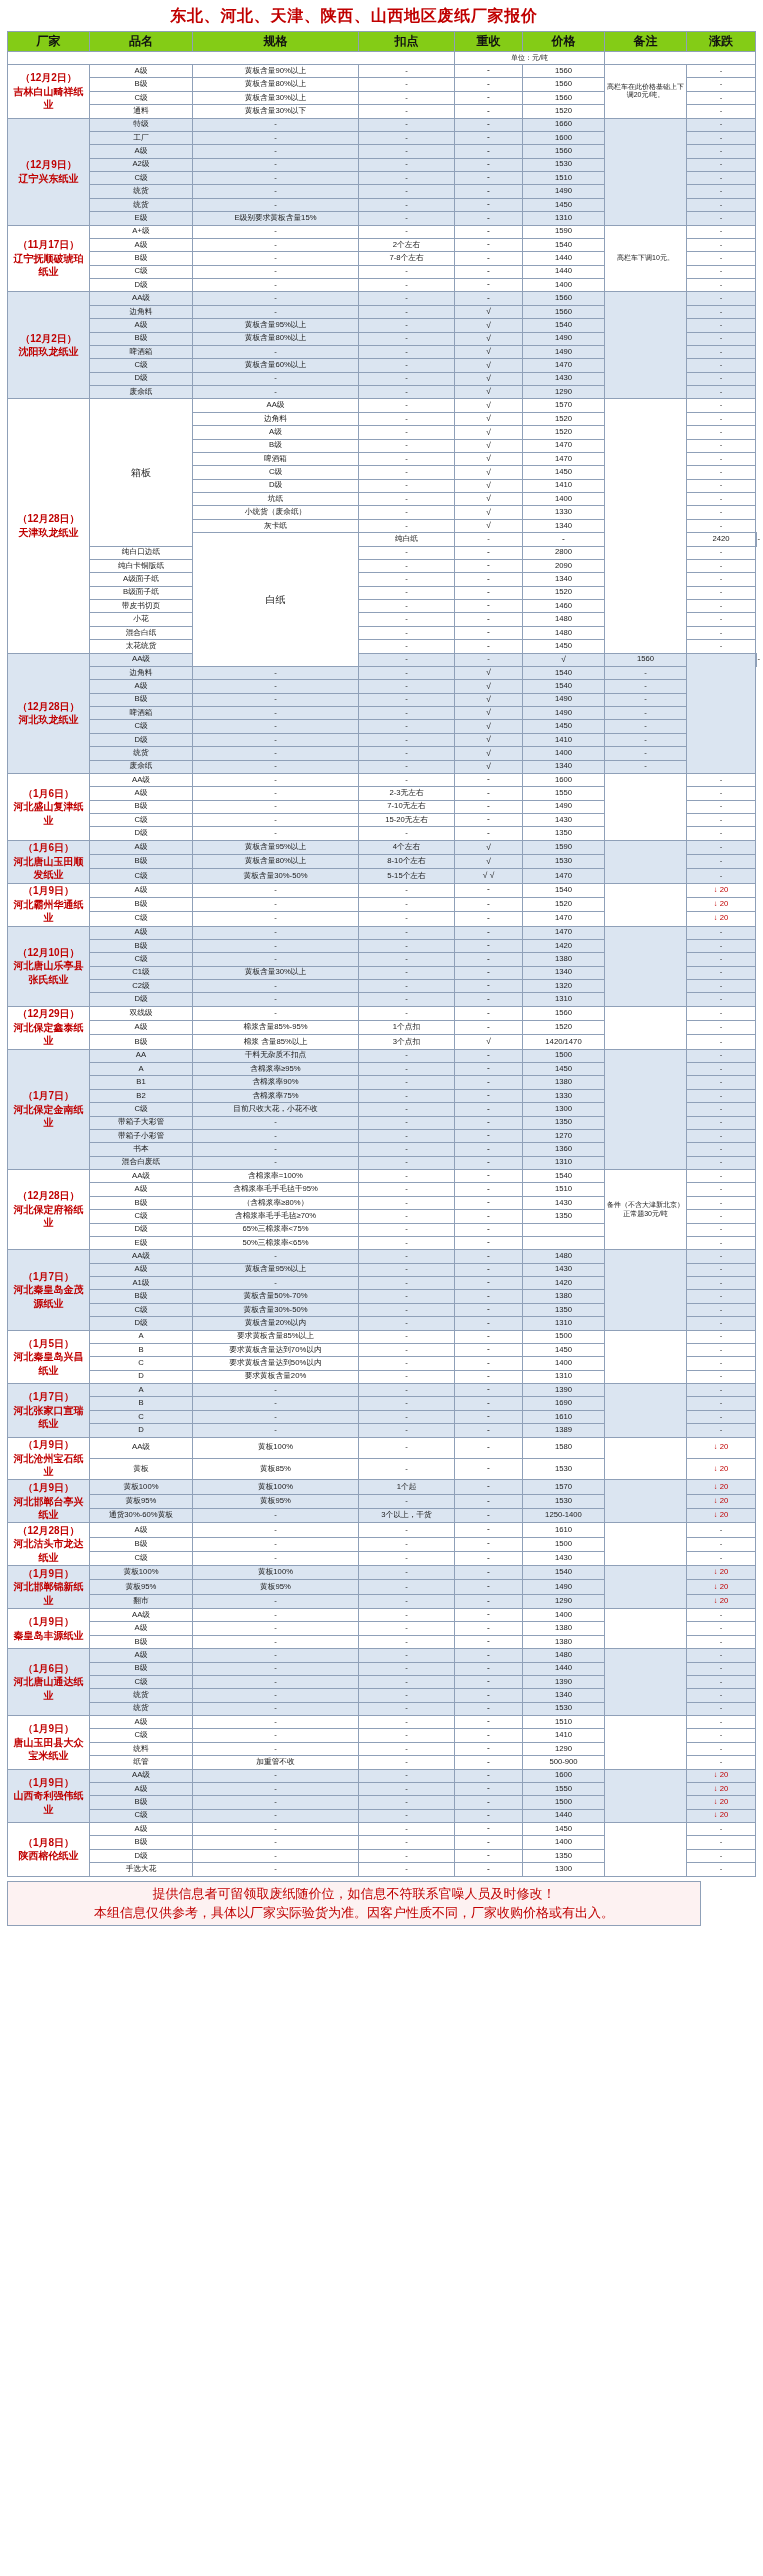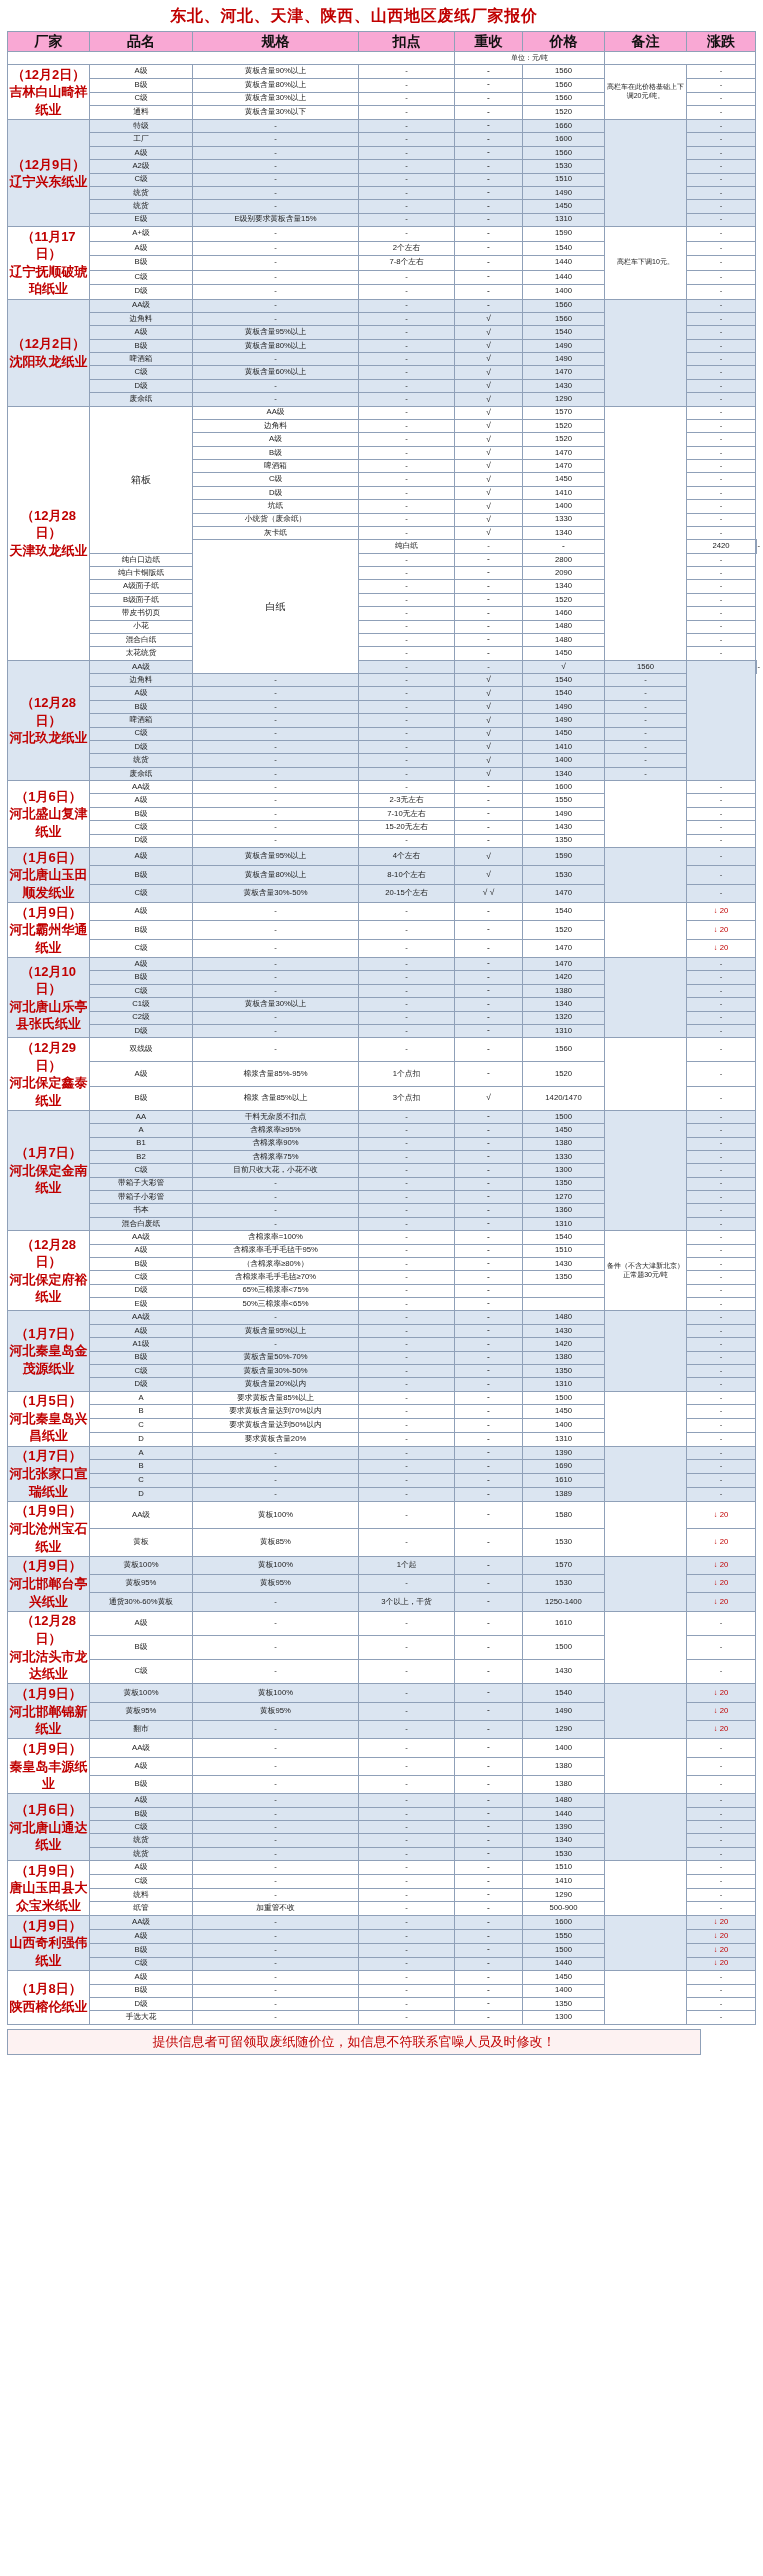--- a/index.html
+++ b/index.html
@@ -1,23 +1,23 @@
 <!DOCTYPE html>
 <html style="font-size:11px"><head>
 <meta charset="utf-8">
 <style>
   html,body{margin:0;padding:0;background:#fff;}
   body{font-family:"Liberation Sans","DejaVu Sans",sans-serif;}
   #page{width:708px;position:relative;background:#fff;}
   .title{text-align:center;font-size:16px;font-weight:bold;color:#c00000;padding:5.6px 0 4.2px 0;letter-spacing:0.7px;}
   table{border-collapse:collapse;width:750px;margin:0 7px;table-layout:fixed;}
   td,th{border:0.7px solid #8fa0b8;font-size:7.7px;text-align:center;vertical-align:middle;color:#1a1a1a;padding:0.7px 1.4px;line-height:1.15;}
-  thead th{background:#f9a8d4;font-weight:bold;font-size:14px;height:18px;color:#111;}
+  thead th{background:#84cc16;font-weight:bold;font-size:12px;height:18px;color:#111;}
   .unit td{font-size:7px;height:10.5px;background:#fff;}
-  .factory{color:#c00000;font-weight:bold;font-size:13px;line-height:1.35;}
+  .factory{color:#c00000;font-weight:bold;font-size:10px;line-height:1.35;}
   .row-blue td{background:#dbe5f1;}
   .row-white td{background:#ffffff;}
   tr td{height:11px;}
   .chk{font-size:8.4px;}
   .note{font-size:7px;line-height:1.25;}
   .down{color:#c00000;font-weight:normal;}
   .footer{margin:4.2px 7px 5.6px 7px;border:0.7px solid #8fa0b8;background:#fdf2f2;color:#c00000;text-align:center;font-size:13px;line-height:1.5;padding:2.1px 2.8px;}
   .cat{font-size:10px;}
   col.c1{width:82px}col.c2{width:103px}col.c3{width:166px}col.c4{width:96px}
   col.c5{width:68px}col.c6{width:82px}col.c7{width:82px}col.c8{width:69px}
@@ -532,21 +532,21 @@
           <td>B级</td>
           <td>黄板含量80%以上</td>
           <td>8-10个左右</td>
           <td class="chk">√</td>
           <td>1530</td>
           <td class="">-</td>
         </tr>
         <tr class="row-blue">
           <td>C级</td>
           <td>黄板含量30%-50%</td>
-          <td>20-15个左右</td>
+          <td>5-15个左右</td>
           <td class="chk">√ √</td>
           <td>1470</td>
           <td class="">-</td>
         </tr>
         <tr class="row-white">
           <td class="factory" rowspan="3">（1月9日）<br>河北霸州华通纸业</td>
           <td>A级</td>
           <td>-</td>
           <td>-</td>
           <td class="chk">-</td>
@@ -1152,15 +1152,16 @@
           <td>-</td>
           <td class="chk">-</td>
           <td>1300</td>
           <td class="">-</td>
         </tr>
       </tbody>
   </table>
 
   <div class="footer">
     <div>提供信息者可留领取废纸随价位，如信息不符联系官噪人员及时修改！</div>
+    <div>本组信息仅供参考，具体以厂家实际验货为准。因客户性质不同，厂家收购价格或有出入。</div>
   </div>
 </div>
 
 
 </body></html>

